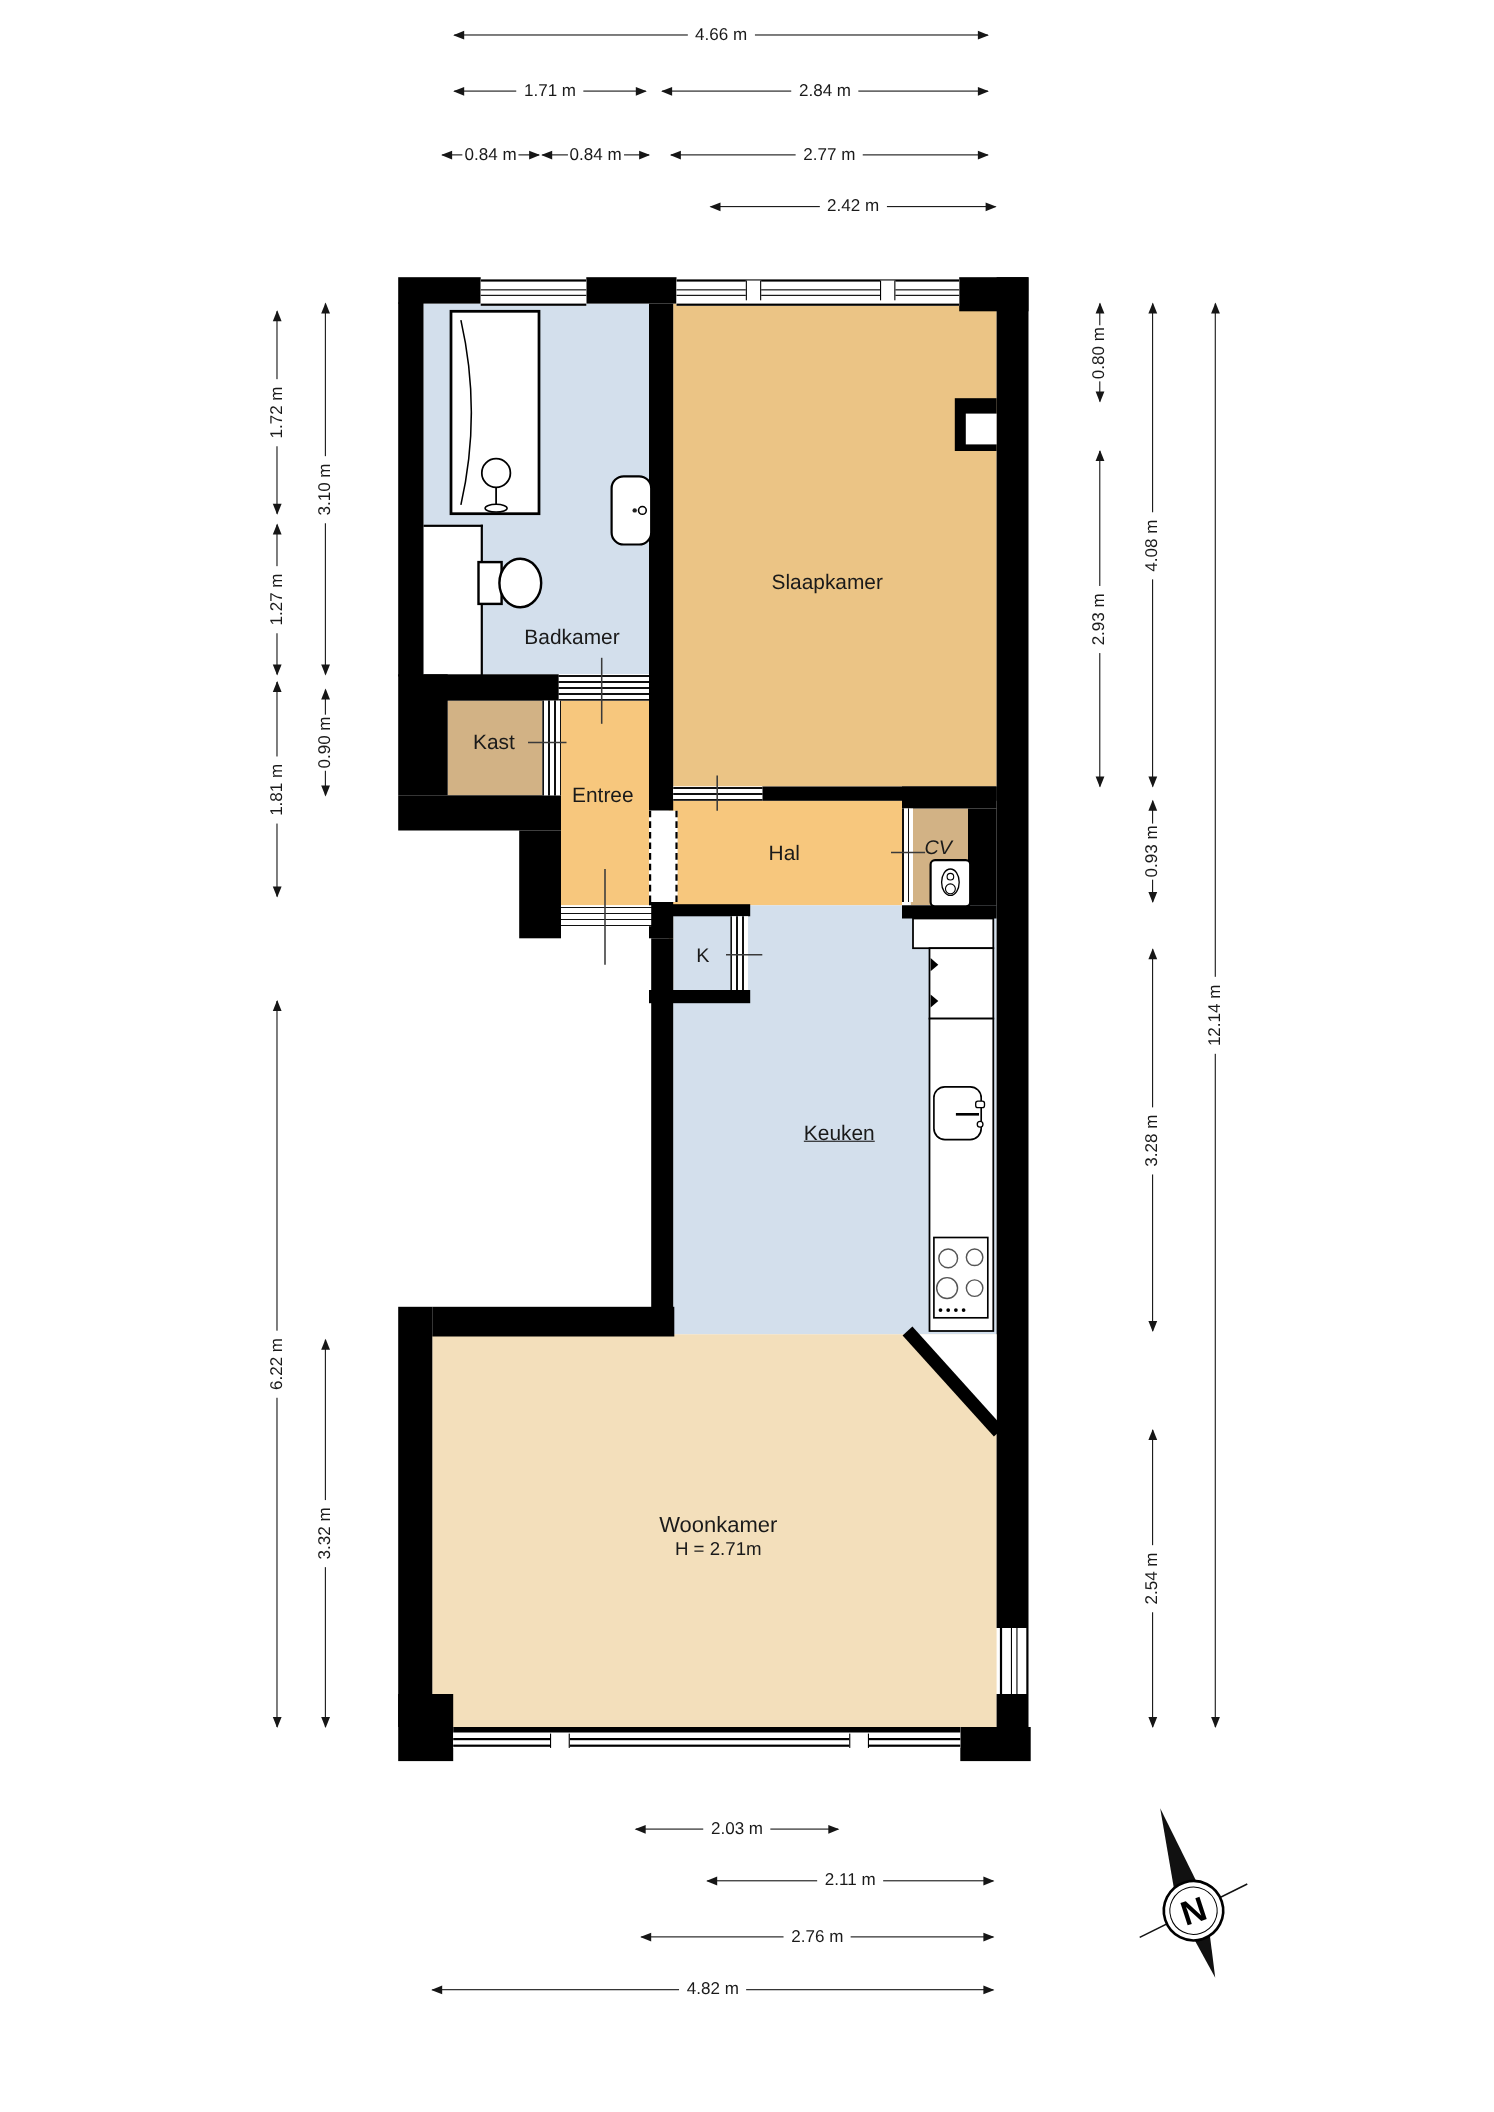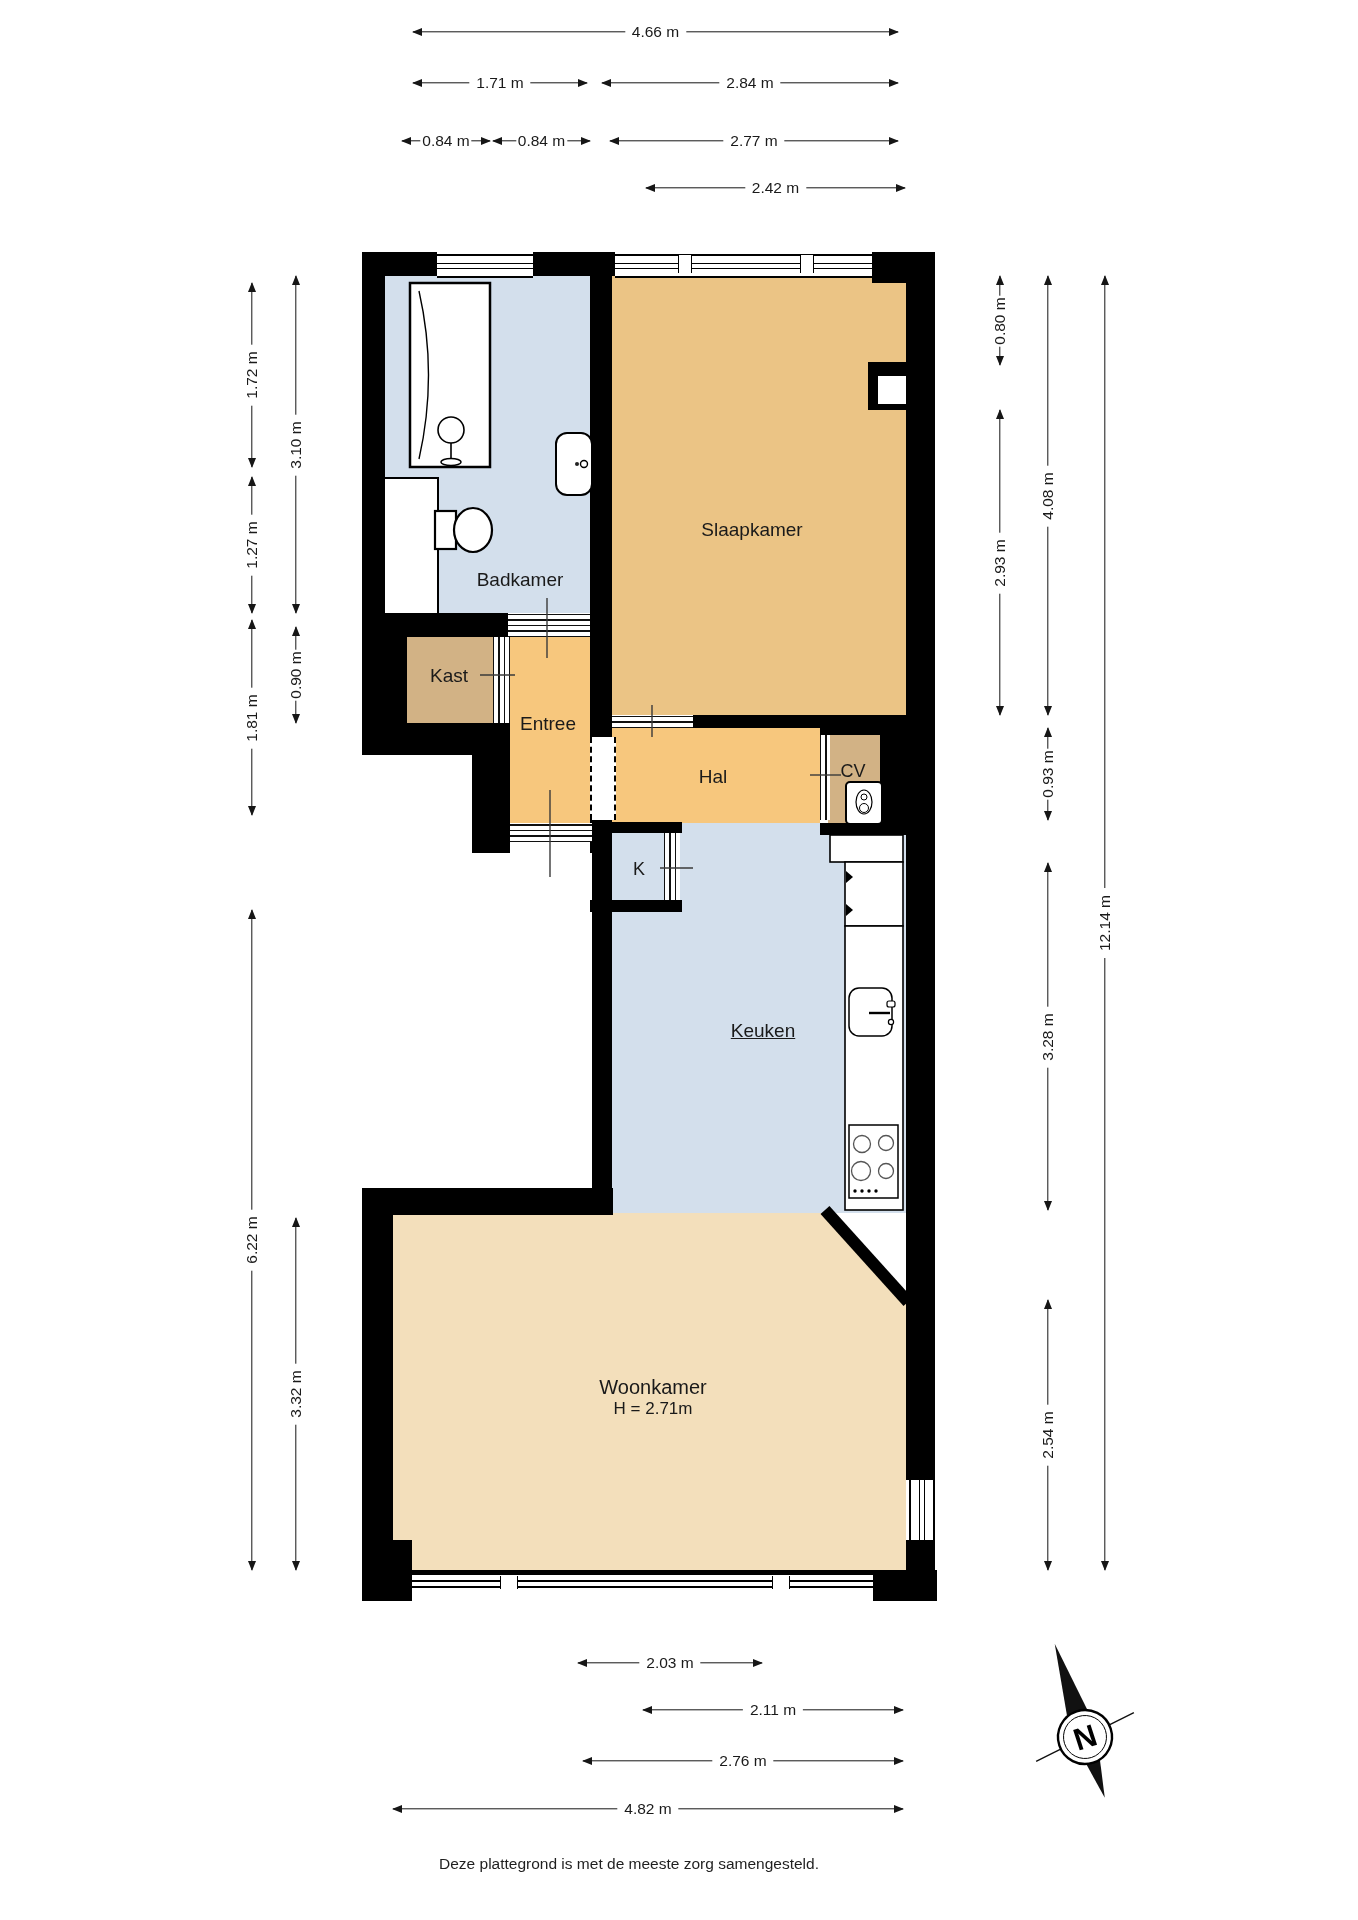--- a/index.html
+++ b/index.html
@@ -110,21 +110,21 @@
 <div class="hatchv" style="left:493px;top:637px;width:17px;height:86px;"></div>
 <div class="hatchv" style="left:664px;top:833px;width:16px;height:67px;"></div>
 <div class="hatchv" style="left:820px;top:735px;width:10px;height:85px;"></div>
 <div class="dashv" style="left:590px;top:737px;width:22px;height:83px;"></div>
 
 <div class="rlabel" style="left:520px;top:580px;">Badkamer</div>
 <div class="rlabel" style="left:752px;top:530px;">Slaapkamer</div>
 <div class="rlabel" style="left:449px;top:676px;">Kast</div>
 <div class="rlabel" style="left:548px;top:724px;">Entree</div>
 <div class="rlabel" style="left:713px;top:777px;">Hal</div>
-<div class="rlabel sm2" style="left:853px;top:771px;">CV</div>
+<div class="rlabel sm2" style="left:853px;top:771px;font-style:italic;">CV</div>
 <div class="rlabel sm2" style="left:639px;top:869px;">K</div>
 <div class="rlabel" style="left:763px;top:1031px;text-decoration:underline;">Keuken</div>
 <div class="rlabel" style="left:653px;top:1387px;font-size:20px;">Woonkamer</div>
 <div class="rlabel h27" style="left:653px;top:1409px;">H = 2.71m</div>
 
 <div class="dimh" style="left:413px;top:24px;width:485px;">
   <span class="ln"></span>
     <span class="ar ah-l"></span>
     <span class="ar ah-r"></span>
   <span class="lbl">4.66 m</span>
@@ -350,14 +350,13 @@
     <polygon points="0,-98 14,-2 0,14 -14,-2" fill="#111"></polygon>
     <polygon points="0,64 11,6 0,-6 -11,6" fill="#111"></polygon>
     <line x1="-54" y1="8" x2="54" y2="-8" stroke="#111" stroke-width="1.4"></line>
     <circle cx="0" cy="0" r="27" fill="#ffffff" stroke="#000" stroke-width="2.4"></circle>
     <circle cx="0" cy="0" r="21.5" fill="none" stroke="#000" stroke-width="0.9"></circle>
     <text x="0" y="11" text-anchor="middle" font-size="31" font-weight="bold" fill="#000" font-family="Liberation Sans, sans-serif">N</text>
   </g>
 </svg>
 
 <div class="footer">
-  <div>Deze plattegrond is met de meeste zorg samengesteld.</div>
 </div>
 
 </body></html>

